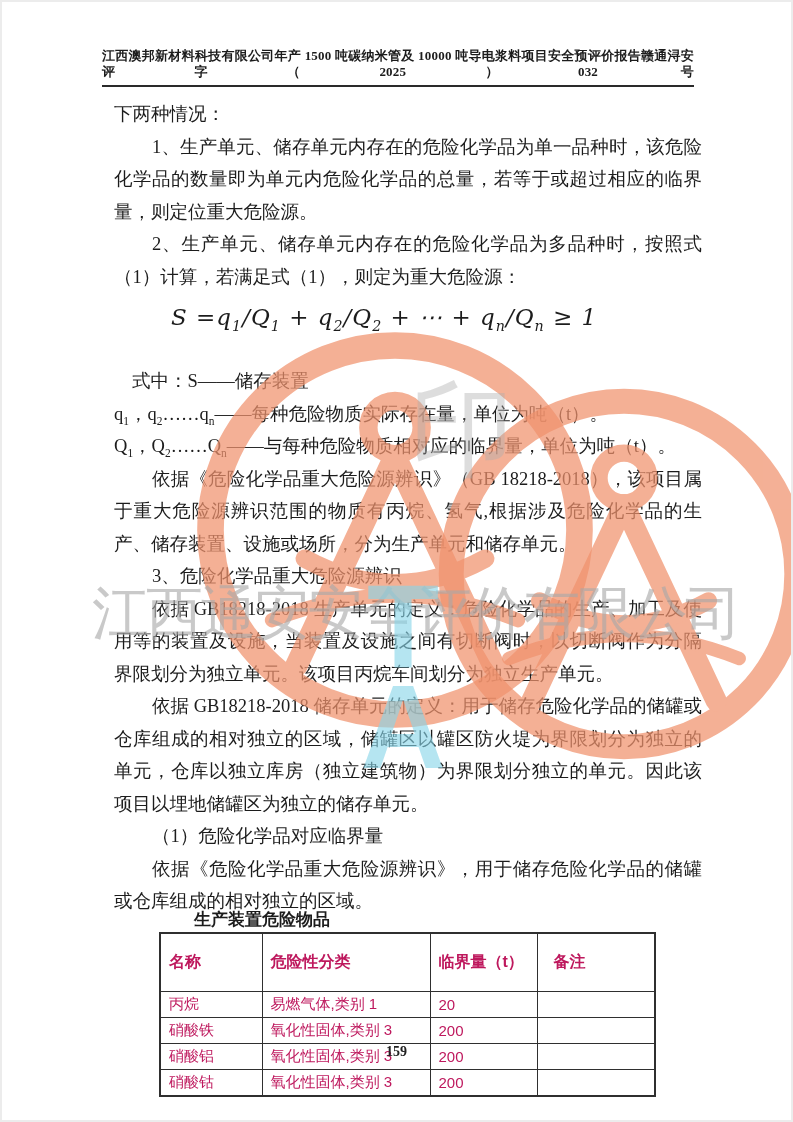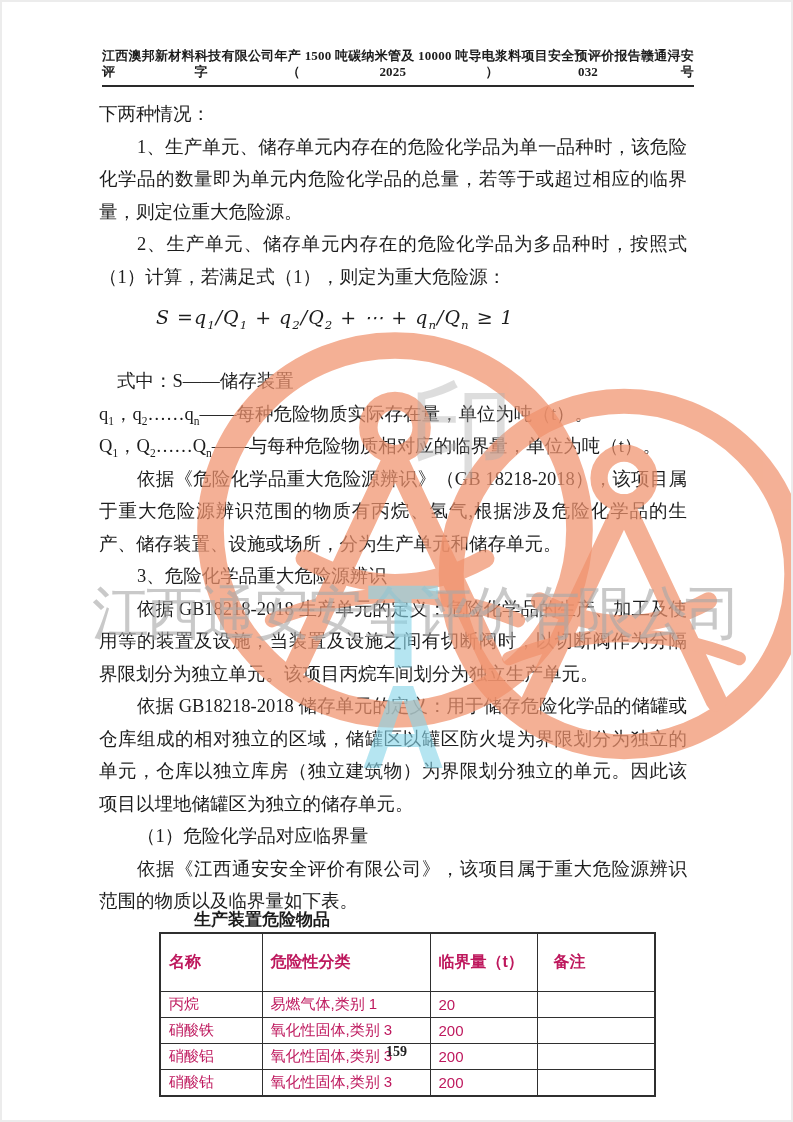--- a/index.html
+++ b/index.html
@@ -16,31 +16,31 @@
   
   .doc-header{
     position:absolute;top:46px;left:100px;width:592px;
     font-size:13px;font-weight:bold;letter-spacing:.2px;
     text-align:justify;text-align-last:justify;
     border-bottom:2px solid #2a2a2a;
     padding-bottom:5px;line-height:16px;
   }
   
   .body-text{
-    position:absolute;top:96px;left:97px;width:588px;
+    position:absolute;top:96px;left:112px;width:588px;
     font-size:18.5px;line-height:32.5px;
     text-align:justify;
   }
   .para{margin:0;}
   .para.indent-first{text-indent:38px;}
   .para.indent-small{text-indent:18px;}
   .para.indent-none{text-indent:0;}
   .formula{
     margin:7px 0 31px 57px;
-    font-size:19px;font-style:italic;line-height:34px;
+    font-size:23px;font-style:italic;line-height:34px;
     font-family:"DejaVu Serif","Liberation Serif",serif;
     letter-spacing:1px;
   }
   .formula sub,.para sub{font-size:62%;line-height:0;}
   
   .tbl-caption{
     position:absolute;top:906px;left:192px;
     font-size:17px;font-weight:bold;
     font-family:"Liberation Sans","DejaVu Sans",sans-serif;
     text-align:center;
@@ -103,21 +103,21 @@
         <p class="para indent-first">2、生产单元、储存单元内存在的危险化学品为多品种时，按照式（1）计算，若满足式（1），则定为重大危险源：</p>
         <div class="formula">S =q<sub>1</sub>/Q<sub>1</sub> + q<sub>2</sub>/Q<sub>2</sub> + ⋯ + q<sub>n</sub>/Q<sub>n</sub> ≥ 1</div>
         <p class="para indent-small">式中：S——储存装置</p>
         <p class="para indent-none">q<sub>1</sub>，q<sub>2</sub>……q<sub>n</sub>——每种危险物质实际存在量，单位为吨（t）。</p>
         <p class="para indent-none">Q<sub>1</sub>，Q<sub>2</sub>……Q<sub>n</sub>——与每种危险物质相对应的临界量，单位为吨（t）。</p>
         <p class="para indent-first">依据《危险化学品重大危险源辨识》（GB 18218-2018），该项目属于重大危险源辨识范围的物质有丙烷、氢气,根据涉及危险化学品的生产、储存装置、设施或场所，分为生产单元和储存单元。</p>
         <p class="para indent-first">3、危险化学品重大危险源辨识</p>
         <p class="para indent-first">依据 GB18218-2018 生产单元的定义：危险化学品的生产、加工及使用等的装置及设施，当装置及设施之间有切断阀时，以切断阀作为分隔界限划分为独立单元。该项目丙烷车间划分为独立生产单元。</p>
         <p class="para indent-first">依据 GB18218-2018 储存单元的定义：用于储存危险化学品的储罐或仓库组成的相对独立的区域，储罐区以罐区防火堤为界限划分为独立的单元，仓库以独立库房（独立建筑物）为界限划分独立的单元。因此该项目以埋地储罐区为独立的储存单元。</p>
         <p class="para indent-first">（1）危险化学品对应临界量</p>
-        <p class="para indent-first">依据《江西通安安全评价有限公司》，该项目属于重大危险源辨识范围的物质以及临界量如下表。</p>
+        <p class="para indent-first">依据《危险化学品重大危险源辨识》，用于储存危险化学品的储罐或仓库组成的相对独立的区域。</p>
       </div>
 
     <div class="tbl-caption">生产装置危险物品</div>
 
     <table class="data">
       <colgroup>
         <col style="width:102px">
           <col style="width:168px">
           <col style="width:107px">
           <col style="width:118px">

